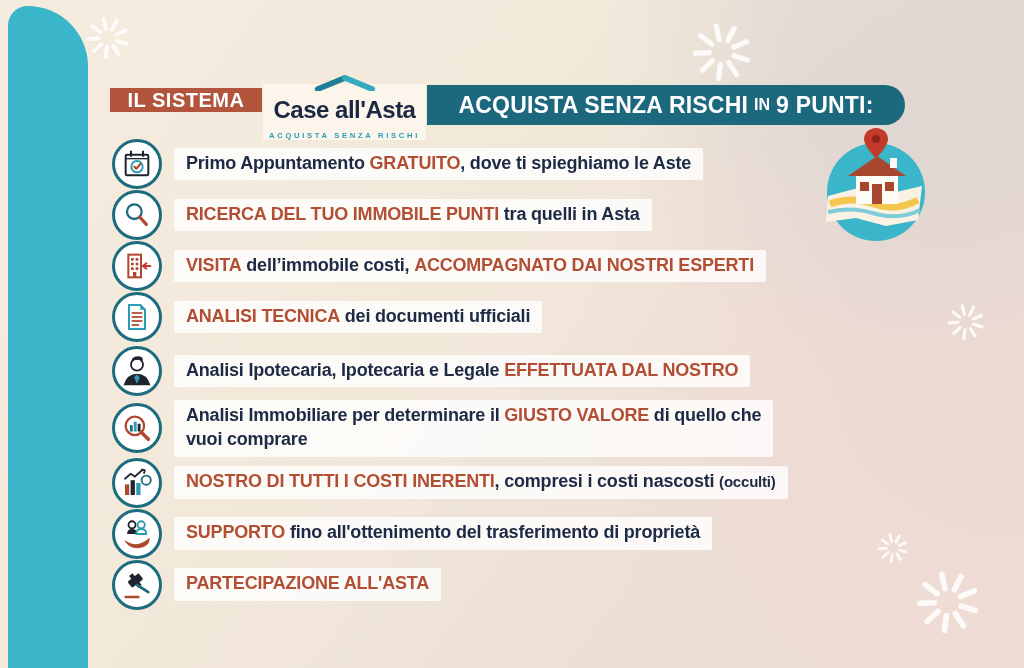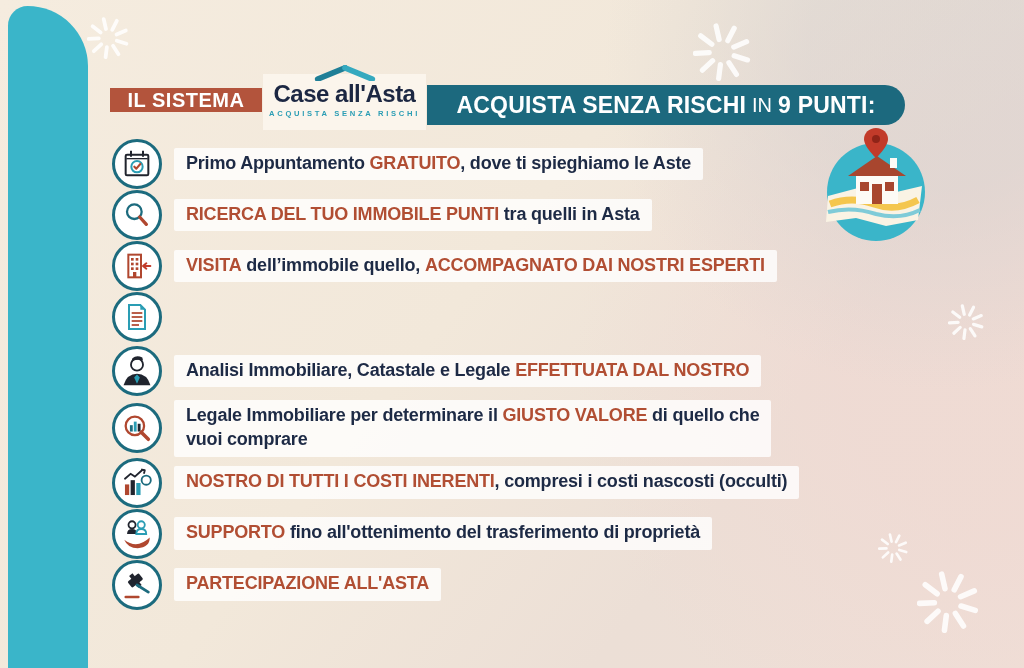--- a/index.html
+++ b/index.html
@@ -23,34 +23,34 @@
 
   
   #sparkles { position:absolute; inset:0; pointer-events:none; }
   .sparkle { position:absolute; }
   .il-sistema-box {
     position:absolute; left:110px; top:88px; width:152px; height:24px;
     background:#b3543c; color:#ffffff; font-weight:800; font-size:20px;
     display:flex; align-items:center; justify-content:center; letter-spacing:.5px;
   }
   .logo-box {
-    position:absolute; left:263px; top:74px; width:163px; height:56px;
-    background:#fbf5ec; display:flex; flex-direction:column; align-items:center; justify-content:flex-start;
+    position:absolute; left:263px; top:84px; width:163px; height:56px;
+    background:#fbf5ec; display:flex; flex-direction:column; align-items:center; justify-content:space-between;
   }
   .logo-roof { margin-top:-9px; height:16px; }
   .logo-title { color:#1c2742; font-weight:800; font-size:24px; line-height:1.0; letter-spacing:-0.5px; margin-top:1px; }
   .logo-sub { color:#2a9db4; font-weight:700; font-size:7.6px; letter-spacing:2.7px; margin-top:3px; }
   .banner-box {
     position:absolute; left:427px; top:85px; width:478px; height:40px;
     background:#1c697e; border-radius:0 22px 22px 0;
     display:flex; align-items:center; justify-content:center;
     color:#fff; white-space:nowrap;
   }
   .bseg-b { font-weight:800; font-size:23px; letter-spacing:.2px; }
-  .bseg-sm { font-weight:400; font-size:20px; padding:0 6px; }
+  .bseg-sm { font-weight:700; font-size:16px; padding:0 6px; }
 
   
   .map-illu { position:absolute; left:818px; top:118px; }
 
   
   #items-list {
     position:absolute; left:112px; top:139px; width:860px;
     display:flex; flex-direction:column;
   }
   .item-row { display:flex; align-items:center; min-height:49px; margin-bottom:1px; }
@@ -61,21 +61,21 @@
     display:flex; align-items:center; justify-content:center;
     margin-right:12px;
   }
   .item-text {
     display:inline-block; background:rgba(255,255,255,.8); border-radius:2px;
     padding:4px 12px 5px 12px; font-size:18px; line-height:1.32; white-space:nowrap;
     letter-spacing:-0.2px;
   }
   .seg-n { color:#1d2a45; font-weight:700; }
   .seg-b { color:#b14e33; font-weight:800; }
-  .seg-sm { color:#1d2a45; font-weight:600; font-size:18px; }
+  .seg-sm { color:#1d2a45; font-weight:600; font-size:15px; }
 </style>
 </head>
 <body>
 
 <div id="stage">
 
   <div class="teal-bar"></div>
   <div id="sparkles">
       <div class="sparkle" style="left: 87px; top: 17px;"><svg width="42" height="42" viewBox="0 0 42 42">
           <line x1="29.8273091595206" y1="23.730606709550777" x2="39.457100969906705" y2="26.70945039269708" stroke="rgba(255,255,255,0.85)" stroke-width="3.78" stroke-linecap="round"></line>
@@ -203,60 +203,61 @@
               <rect x="22" y="12" width="4" height="4"></rect>
               <rect x="15" y="19" width="4" height="4"></rect>
               <rect x="22" y="19" width="4" height="4"></rect>
               <rect x="15" y="26" width="4" height="4"></rect>
               <rect x="22" y="26" width="4" height="4"></rect>
               <rect x="18" y="33" width="5" height="8"></rect>
             </g>
             <path d="M44 24 H35 M38 20 l-5 4 l5 4" stroke="#c23b2a" stroke-width="3" fill="none" stroke-linecap="round" stroke-linejoin="round"></path>
           </svg>
         </div>
-        <div class="item-text"><span class="seg-b">VISITA</span><span class="seg-n"> dell’immobile quello, </span><span class="seg-b">ACCOMPAGNATO DAI NOSTRI ESPERTI</span></div>
+        <div class="item-text"><span class="seg-b">VISITA</span><span class="seg-n"> dell’immobile costi, </span><span class="seg-b">ACCOMPAGNATO DAI NOSTRI ESPERTI</span></div>
       </div>
       <div class="item-row">
         <div class="icon-circle">
           <svg width="32" height="32" viewBox="0 0 48 48">
             <path d="M12 6 h17 l7 7 v29 h-24 z" fill="#fff" stroke="#2a9db4" stroke-width="3"></path>
             <path d="M29 6 v7 h7 z" fill="#2a9db4"></path>
             <g stroke="#b0472f" stroke-width="2.6">
               <line x1="16" y1="18" x2="32" y2="18"></line>
               <line x1="16" y1="24" x2="32" y2="24"></line>
               <line x1="16" y1="30" x2="32" y2="30"></line>
               <line x1="16" y1="36" x2="27" y2="36"></line>
             </g>
           </svg>
         </div>
+        <div class="item-text"><span class="seg-b">ANALISI TECNICA</span><span class="seg-n"> dei documenti ufficiali</span></div>
       </div>
       <div class="item-row two-line">
         <div class="icon-circle">
           <svg width="34" height="34" viewBox="0 0 48 48">
             <circle cx="24" cy="15" r="8.5" fill="#fff" stroke="#20242e" stroke-width="2.6"></circle>
             <path d="M15.5 13 q4 -7 17 -4 l-1 -4 q-8 -4 -14 1 z" fill="#20242e"></path>
             <path d="M5 44 q5 -16 19 -16 q14 0 19 16 z" fill="#20242e"></path>
             <polygon points="24,29 20,33 24,42 28,33" fill="#2a9db4"></polygon>
           </svg>
         </div>
-        <div class="item-text"><span class="seg-n">Analisi Immobiliare, Catastale e Legale </span><span class="seg-b">EFFETTUATA DAL NOSTRO</span><br></div>
+        <div class="item-text"><span class="seg-n">Analisi Ipotecaria, Ipotecaria e Legale </span><span class="seg-b">EFFETTUATA DAL NOSTRO</span><br></div>
       </div>
       <div class="item-row two-line">
         <div class="icon-circle">
           <svg width="34" height="34" viewBox="0 0 48 48">
             <circle cx="21" cy="21" r="13" fill="none" stroke="#b0472f" stroke-width="3.2"></circle>
             <g>
               <rect x="14" y="20" width="4" height="9" fill="#1c6b7e"></rect>
               <rect x="19.5" y="15" width="4" height="14" fill="#2a9db4"></rect>
               <rect x="25" y="18" width="4" height="11" fill="#20242e"></rect>
             </g>
             <line x1="30" y1="30" x2="40" y2="40" stroke="#b0472f" stroke-width="5" stroke-linecap="round"></line>
           </svg>
         </div>
-        <div class="item-text"><span class="seg-n">Legale Immobiliare per determinare il </span><span class="seg-b">GIUSTO VALORE</span><span class="seg-n"> di quello che</span><br><span class="seg-n">vuoi comprare</span></div>
+        <div class="item-text"><span class="seg-n">Analisi Immobiliare per determinare il </span><span class="seg-b">GIUSTO VALORE</span><span class="seg-n"> di quello che</span><br><span class="seg-n">vuoi comprare</span></div>
       </div>
       <div class="item-row">
         <div class="icon-circle">
           <svg width="34" height="34" viewBox="0 0 48 48">
             <rect x="7" y="26" width="6" height="15" fill="#b0472f"></rect>
             <rect x="15" y="20" width="6" height="21" fill="#20242e"></rect>
             <rect x="23" y="24" width="6" height="17" fill="#2a9db4"></rect>
             <path d="M7 18 l8 -7 l6 4 l10 -9" stroke="#20242e" stroke-width="2.6" fill="none" stroke-linecap="round"></path>
             <path d="M31 5 l4 1 l-1 4" stroke="#20242e" stroke-width="2.6" fill="none" stroke-linecap="round" stroke-linejoin="round"></path>
             <circle cx="37" cy="20" r="6.5" fill="none" stroke="#1c6b7e" stroke-width="2.6"></circle>

